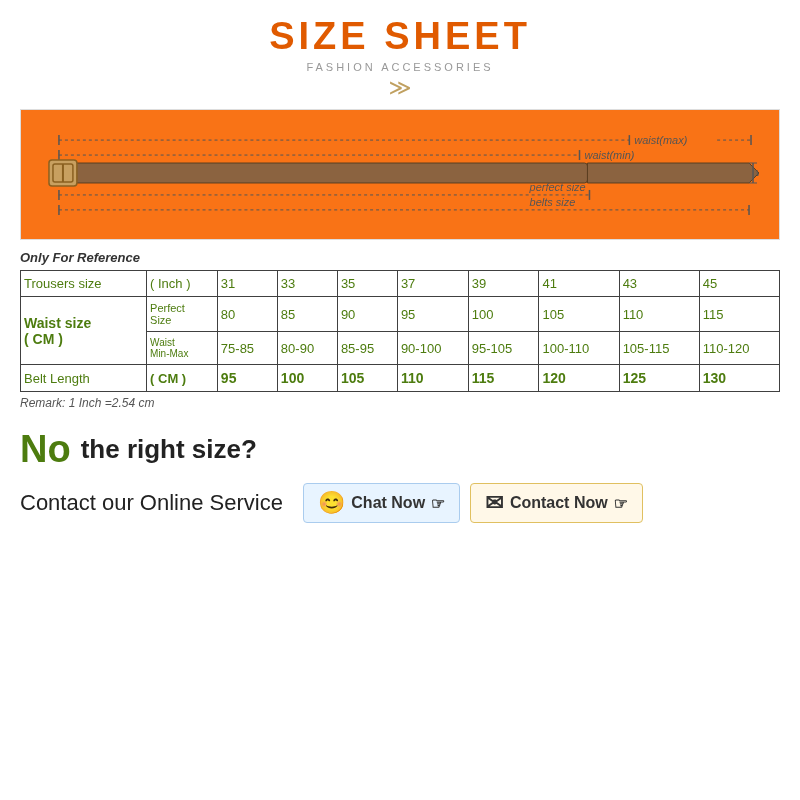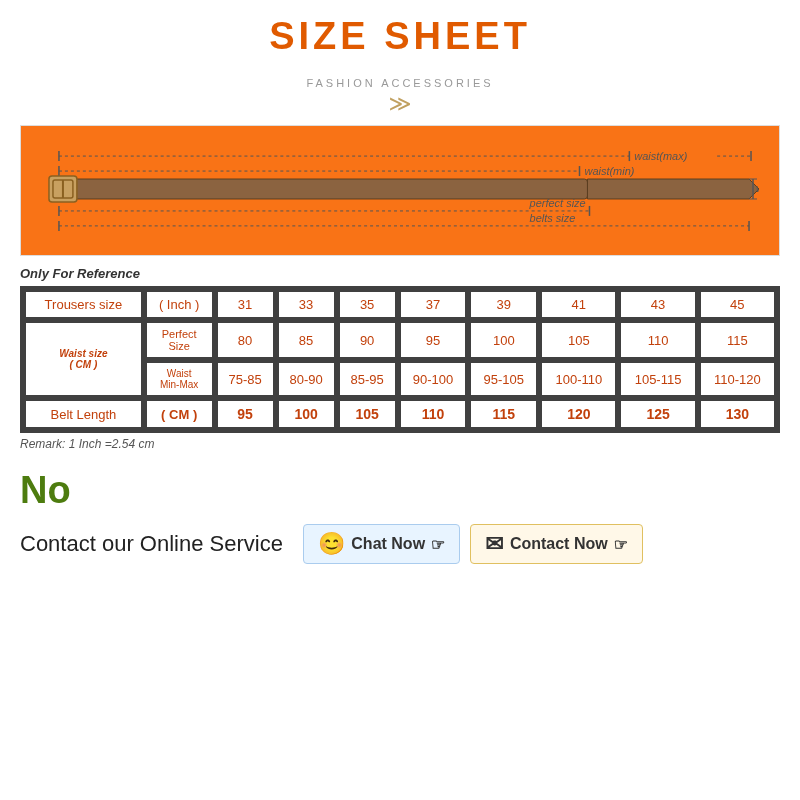--- a/index.html
+++ b/index.html
@@ -27,21 +27,21 @@
       color: #e05a00;
       letter-spacing: 4px;
       margin-top: 5px;
       text-align: center;
     }
 
     .subtitle {
       font-size: 11px;
       color: #999;
       letter-spacing: 3px;
-      margin-top: 19px;
+      margin-top: 3px;
       text-align: center;
     }
 
     .chevron {
       color: #c0a060;
       font-size: 22px;
       margin-top: 2px;
       text-align: center;
     }
 
@@ -73,35 +73,33 @@
 
     
     .size-table {
       width: 760px;
       border-collapse: collapse;
       margin-top: 5px;
       font-size: 13px;
     }
 
     .size-table td, .size-table th {
-      border: 6px solid #404040;
-      text-align: center;
+      border: 1px solid #404040;
       padding: 5px 3px;
-      color: #c2410c;
+      color: #4d7c0f;
     }
 
     .size-table .header-row td {
       background: #fff;
       font-weight: normal;
     }
 
     .size-table .waist-label {
       font-weight: bold;
-      font-size: 10px;
-      font-style: italic;
+      font-size: 14px;
     }
 
     .size-table .belt-length-row td {
       font-weight: bold;
     }
 
     .size-table .belt-length-row td:first-child,
     .size-table .belt-length-row td:nth-child(2) {
       font-weight: bold;
     }
@@ -303,20 +301,21 @@
         <td class="bold-val">125</td>
         <td class="bold-val">130</td>
       </tr>
     </tbody>
   </table>
 
   <div class="remark">Remark: 1 Inch =2.54 cm</div>
 
   <div class="no-size">
     <span class="no-text">No</span>
+    <span class="right-size-text">the right size?</span>
   </div>
 
   <div class="contact-row">
     <span class="contact-label">Contact our Online Service</span>
     <div class="chat-btn">
       <span class="btn-icon">😊</span>
       <span>Chat Now</span>
       <span class="hand-icon">☞</span>
     </div>
     <div class="contact-btn">

